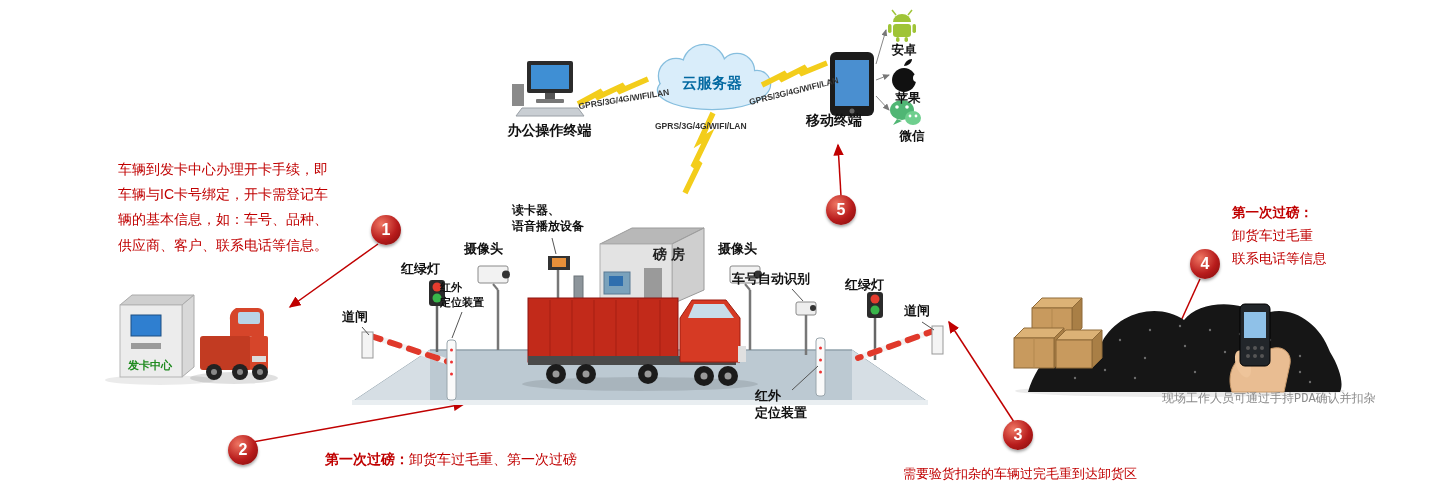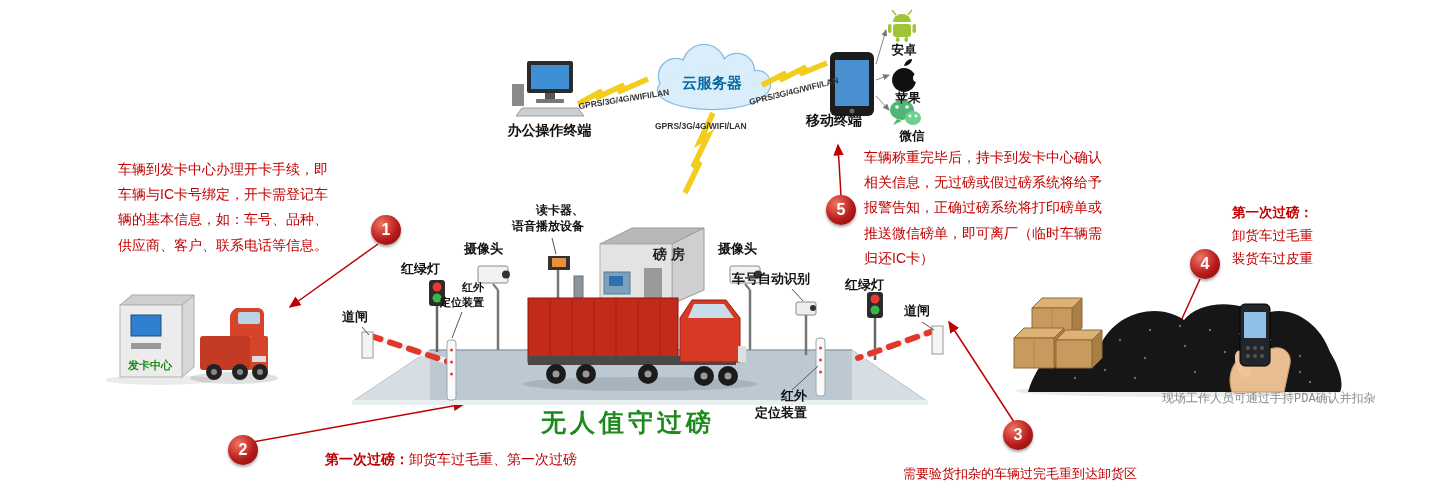--- a/index.html
+++ b/index.html
@@ -1,19 +1,19 @@
 <!DOCTYPE html>
 <html><head>
 <meta charset="utf-8">
 <style>
   html,body{margin:0;padding:0;background:#fff;}
   .stage{position:relative;width:1440px;height:500px;background:#fff;overflow:hidden;
          font-family:"Liberation Sans","DejaVu Sans",sans-serif;}
   .artwork{position:absolute;left:0;top:0;z-index:1;}
-  .lbl{position:absolute;z-index:3;font-weight:bold;color:#111;font-size:13px;white-space:nowrap;text-align:right;}
+  .lbl{position:absolute;z-index:3;font-weight:bold;color:#111;font-size:13px;white-space:nowrap;}
   .lbl-sm{font-size:11px;}
   .note{position:absolute;z-index:3;color:#c00000;font-size:14px;line-height:1.8;}
   .note .b{font-weight:bold;}
   .step{position:absolute;z-index:4;width:30px;height:30px;border-radius:50%;
         background:radial-gradient(circle at 35% 30%,#ef7663,#b81c1c 55%,#7c0a0a);
         color:#fff;display:flex;align-items:center;justify-content:center;
         font-weight:bold;font-size:16px;box-shadow:0 2px 3px rgba(0,0,0,.35);}
   .gprs{position:absolute;z-index:3;font-size:8.5px;color:#333;white-space:nowrap;font-weight:bold;}
   .cloud-label{position:absolute;z-index:3;width:100px;text-align:center;color:#0369a1;
                font-weight:bold;font-size:15px;}
@@ -321,26 +321,25 @@
   <div class="gprs" style="left:655px;top:121px;">GPRS/3G/4G/WIFI/LAN</div>
   <div class="gprs" style="left:748px;top:86px;transform:rotate(-14deg);">GPRS/3G/4G/WIFI/LAN</div>
 
   <div class="step" style="left:371px;top:215px;">1</div>
   <div class="step" style="left:228px;top:435px;">2</div>
   <div class="step" style="left:1003px;top:420px;">3</div>
   <div class="step" style="left:1190px;top:249px;">4</div>
   <div class="step" style="left:826px;top:195px;">5</div>
 
   <div class="note" style="left:118px;top:157px;width:216px;">车辆到发卡中心办理开卡手续，即车辆与IC卡号绑定，开卡需登记车辆的基本信息，如：车号、品种、供应商、客户、联系电话等信息。</div>
-  <div class="note" style="left:864px;top:145px;width:244px;">车辆称重完毕后，持卡到发卡中心确认相关信息，无过磅或假过磅系统将给予报警告知，正确过磅系统将打印磅单或推送微信磅单，即可离厂（临时车辆需归还IC卡）</div>
 
   <div class="note" style="left:1232px;top:202px;width:120px;font-size:13.5px;line-height:1.7;">
     <div class="b">第一次过磅：</div>
     <div>卸货车过毛重</div>
-    <div>装货车过皮重</div>
+    <div>联系电话等信息</div>
   </div>
 
   <div class="note" style="left:325px;top:447px;white-space:nowrap;">
     <span class="b">第一次过磅：</span><span>卸货车过毛重、第一次过磅</span>
   </div>
 
   <div class="note" style="left:903px;top:462px;font-size:13px;white-space:nowrap;">需要验货扣杂的车辆过完毛重到达卸货区</div>
 
   <div class="pda-note" style="left:1162px;top:390px;">现场工作人员可通过手持PDA确认并扣杂</div>
 
@@ -364,17 +363,16 @@
 
   <div class="lbl lbl-sm" style="left:440px;top:280px;line-height:1.35;">
     <div>红外</div>
     <div>定位装置</div>
   </div>
   <div class="lbl" style="left:755px;top:388px;line-height:1.3;">
     <div>红外</div>
     <div>定位装置</div>
   </div>
 
-  <div class="green-title" style="left:538px;top:406px;">无人值守过磅</div>
 
   <div class="card-center-lbl" style="left:128px;top:358px;text-align:center;">发卡中心</div>
 
 </div>
 
 </body></html>

